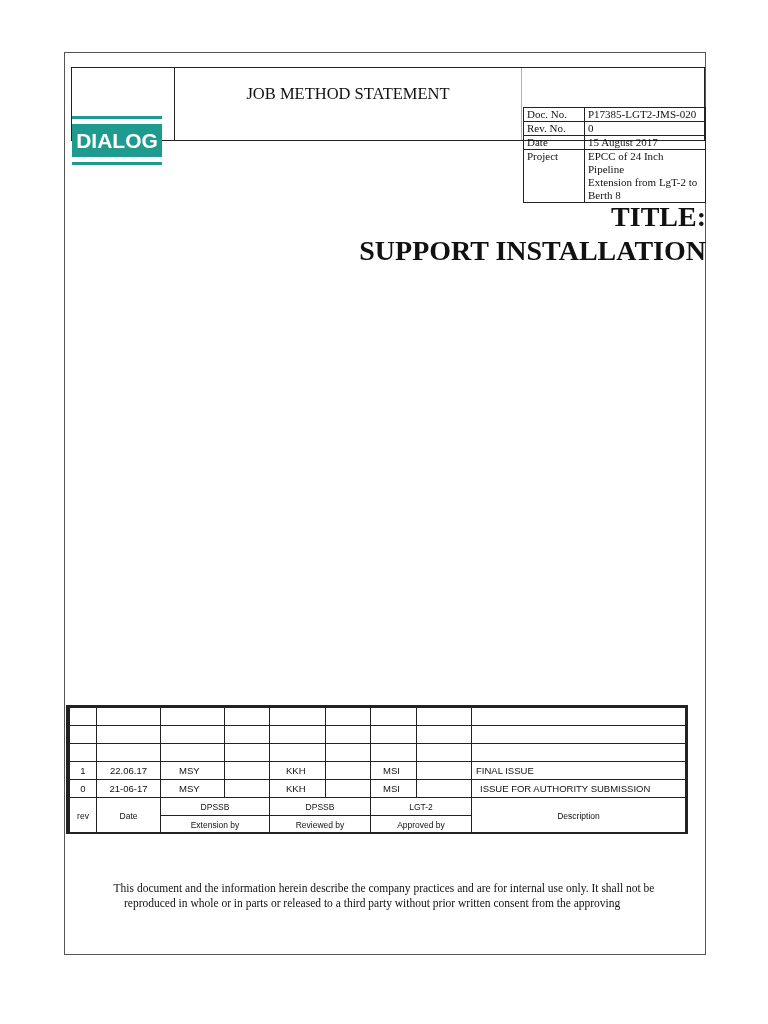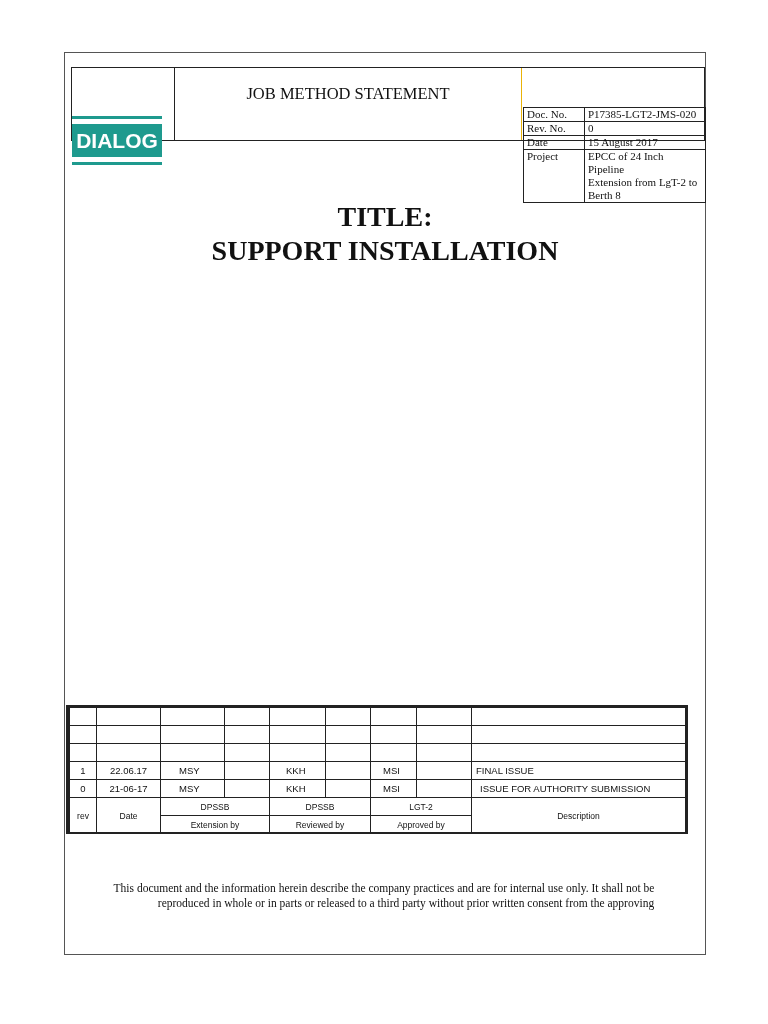--- a/index.html
+++ b/index.html
@@ -10,21 +10,21 @@
   .logo-cell { position:absolute; left:0; top:0; width:102px; height:72px; border-right:1px solid #222; }
   .logo { position:absolute; left:0; top:13px; width:102px; height:50px;margin-top:35px; }
   .logo .bar { position:absolute; left:0; width:90px; height:3px; background:#1e9a8e; }
   .logo .box { position:absolute; left:0; top:8px; width:90px; height:33px; background:#1e9a8e; color:#fff; font-family:"Liberation Sans", sans-serif; font-weight:bold; font-size:21px; line-height:33px; text-align:center; letter-spacing:0px; }
   .title-cell { position:absolute; left:103px; top:0; width:347px; height:72px; border-right:1px solid #eab308; text-align:center; font-size:16.5px; line-height:21px; padding-top:15px; box-sizing:border-box; }
   .meta { position:absolute; left:451px; top:0; width:182px; height:72px;margin-top:39px; }
   .meta table { border-collapse:collapse; width:183px; }
   .meta td { border:1px solid #222; font-size:11px; line-height:13px; padding:0 3px; vertical-align:top; height:13px; }
   .meta td.k { width:54px; }
   
-  .main-title { position:absolute; left:64px; top:200px; width:642px; text-align:center; font-weight:bold; font-size:28px; line-height:34px; }
+  .main-title { position:absolute; left:64px; top:200px; width:642px; text-align:right; font-weight:bold; font-size:28px; line-height:34px; }
   
   .rev { position:absolute; left:66px; top:705px; width:622px; height:129px; border:2px solid #222; border-left:3px solid #222; border-right:2px solid #222; box-sizing:border-box; }
   .rev table { border-collapse:collapse; width:100%; height:100%; font-family:"Liberation Sans", sans-serif; font-size:9.5px; }
   .rev td { border:1px solid #222; padding:0 4px; height:17px; }
   .c { text-align:center; }
   
   .footer { position:absolute; left:74px; top:881px; width:620px; font-size:11.5px; line-height:15px; text-align:center; }
 </style>
 </head>
 <body>
@@ -155,14 +155,14 @@
       <td class="c" colspan="2" style="font-size:8.5px">Extension by</td>
       <td class="c" colspan="2" style="font-size:8.5px">Reviewed by</td>
       <td class="c" colspan="2" style="font-size:8.5px">Approved by</td>
     </tr>
   </tbody>
     </table>
 </div>
 
 <div class="footer">
   <div>This document and the information herein describe the company practices and are for internal use only. It shall not be</div>
-  <div style="padding-left:50px; text-align:center; padding-right:6px">reproduced in whole or in parts or released to a third party without prior written consent from the approving</div>
+  <div style="padding-left:50px; text-align:left; padding-right:6px">reproduced in whole or in parts or released to a third party without prior written consent from the approving</div>
 </div>
 
 </body></html>

